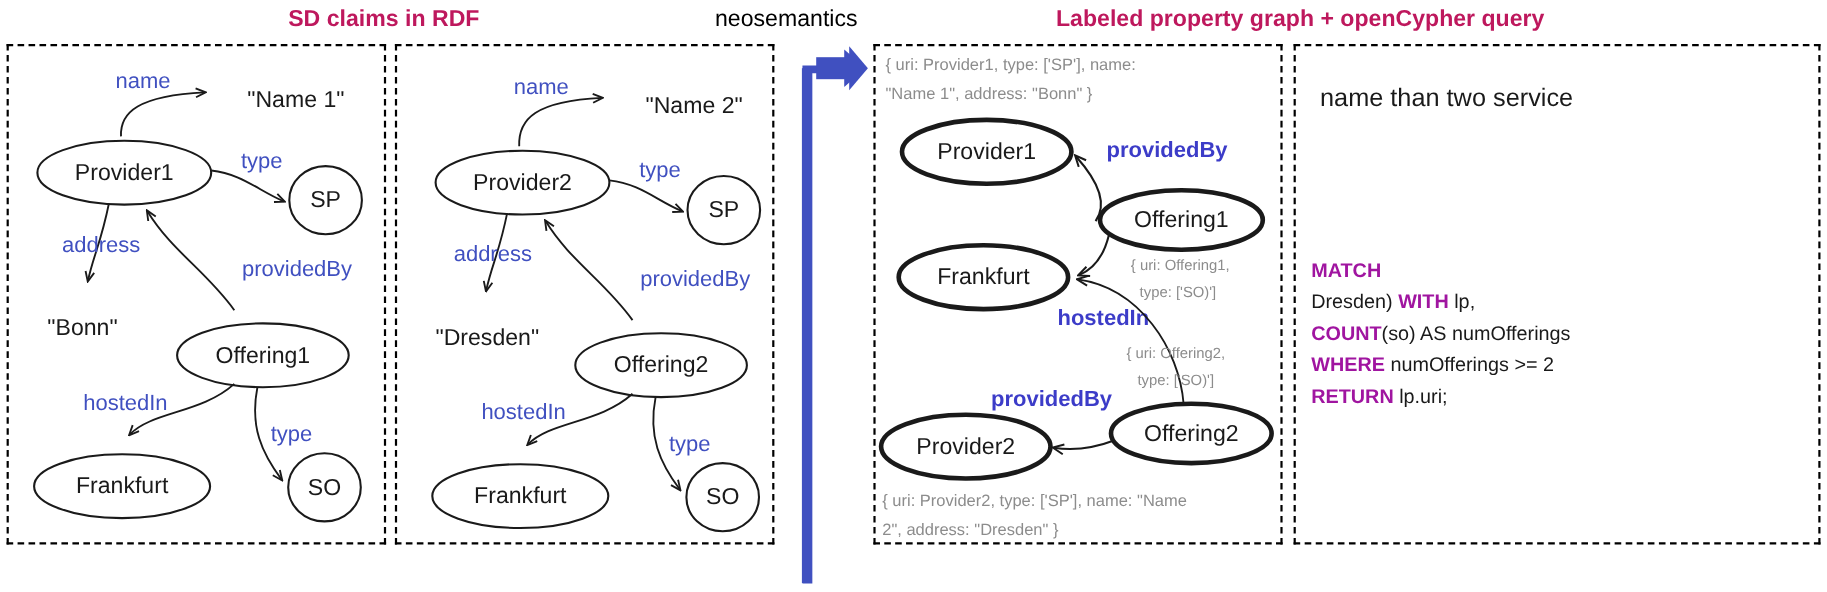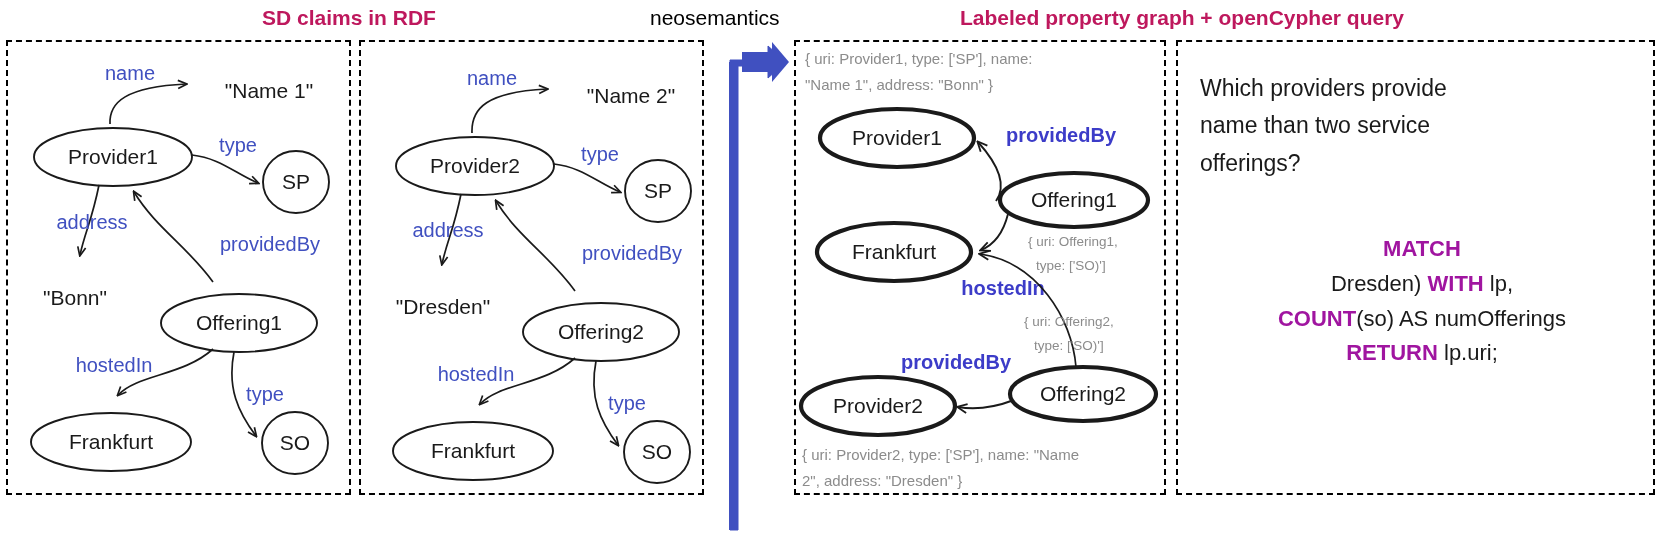--- a/index.html
+++ b/index.html
@@ -37,21 +37,21 @@
   .edge-label.bold{font-weight:bold;fill:#3c3cc8;}
   .prop-text{
     font-family:"Liberation Sans","DejaVu Sans",sans-serif;
     font-size:15px;fill:#8c8c8c;dominant-baseline:middle;
   }
   .prop-text.sm{font-size:13.5px;}
   .question{
     position:absolute;font-size:23px;line-height:1.62;color:#1a1a1a;
   }
   .query{
-    position:absolute;font-size:22px;line-height:1.58;color:#1a1a1a;text-align:center;
+    position:absolute;font-size:18px;line-height:1.58;color:#1a1a1a;
   }
   .kw{color:#a015a0;font-weight:bold;}
   .arrowwrap{position:absolute;}
 </style>
 </head>
 <body>
 
 <div class="title blue" style="left:262px;top:6px;">SD claims in RDF</div>
 <div class="title plain" style="left:650px;top:6px;">neosemantics</div>
 <div class="title blue" style="left:960px;top:6px;">Labeled property graph + openCypher query</div>
@@ -197,32 +197,33 @@
     <text class="node-text" x="82" y="365">Provider2</text>
 
     <text class="prop-text" x="6" y="414">{ uri: Provider2, type: ['SP'], name: "Name</text>
     <text class="prop-text" x="6" y="440">2", address: "Dresden" }</text>
   </svg>
 </div>
 
 <div class="panel" id="panel4" style="left:1176px;top:40px;width:479px;height:455px;">
 
   <div class="question" style="left:22px;top:28px;width:430px;position:absolute;">
-    <div>Which providers provide</div>
     <div>name than two service</div>
-    <div>offerings?</div>
   </div>
 
   <div class="query" style="left:14px;top:190px;width:460px;position:absolute;">
     <div>
       <span class="kw">MATCH</span>
     </div>
     <div>
       <span>Dresden) </span><span class="kw">WITH</span><span> lp,</span>
     </div>
     <div>
       <span class="kw">COUNT</span><span>(so) AS numOfferings</span>
     </div>
     <div>
+      <span class="kw">WHERE</span><span> numOfferings &gt;= 2</span>
+    </div>
+    <div>
       <span class="kw">RETURN</span><span> lp.uri;</span>
     </div>
   </div>
 </div>
 
 </body></html>

